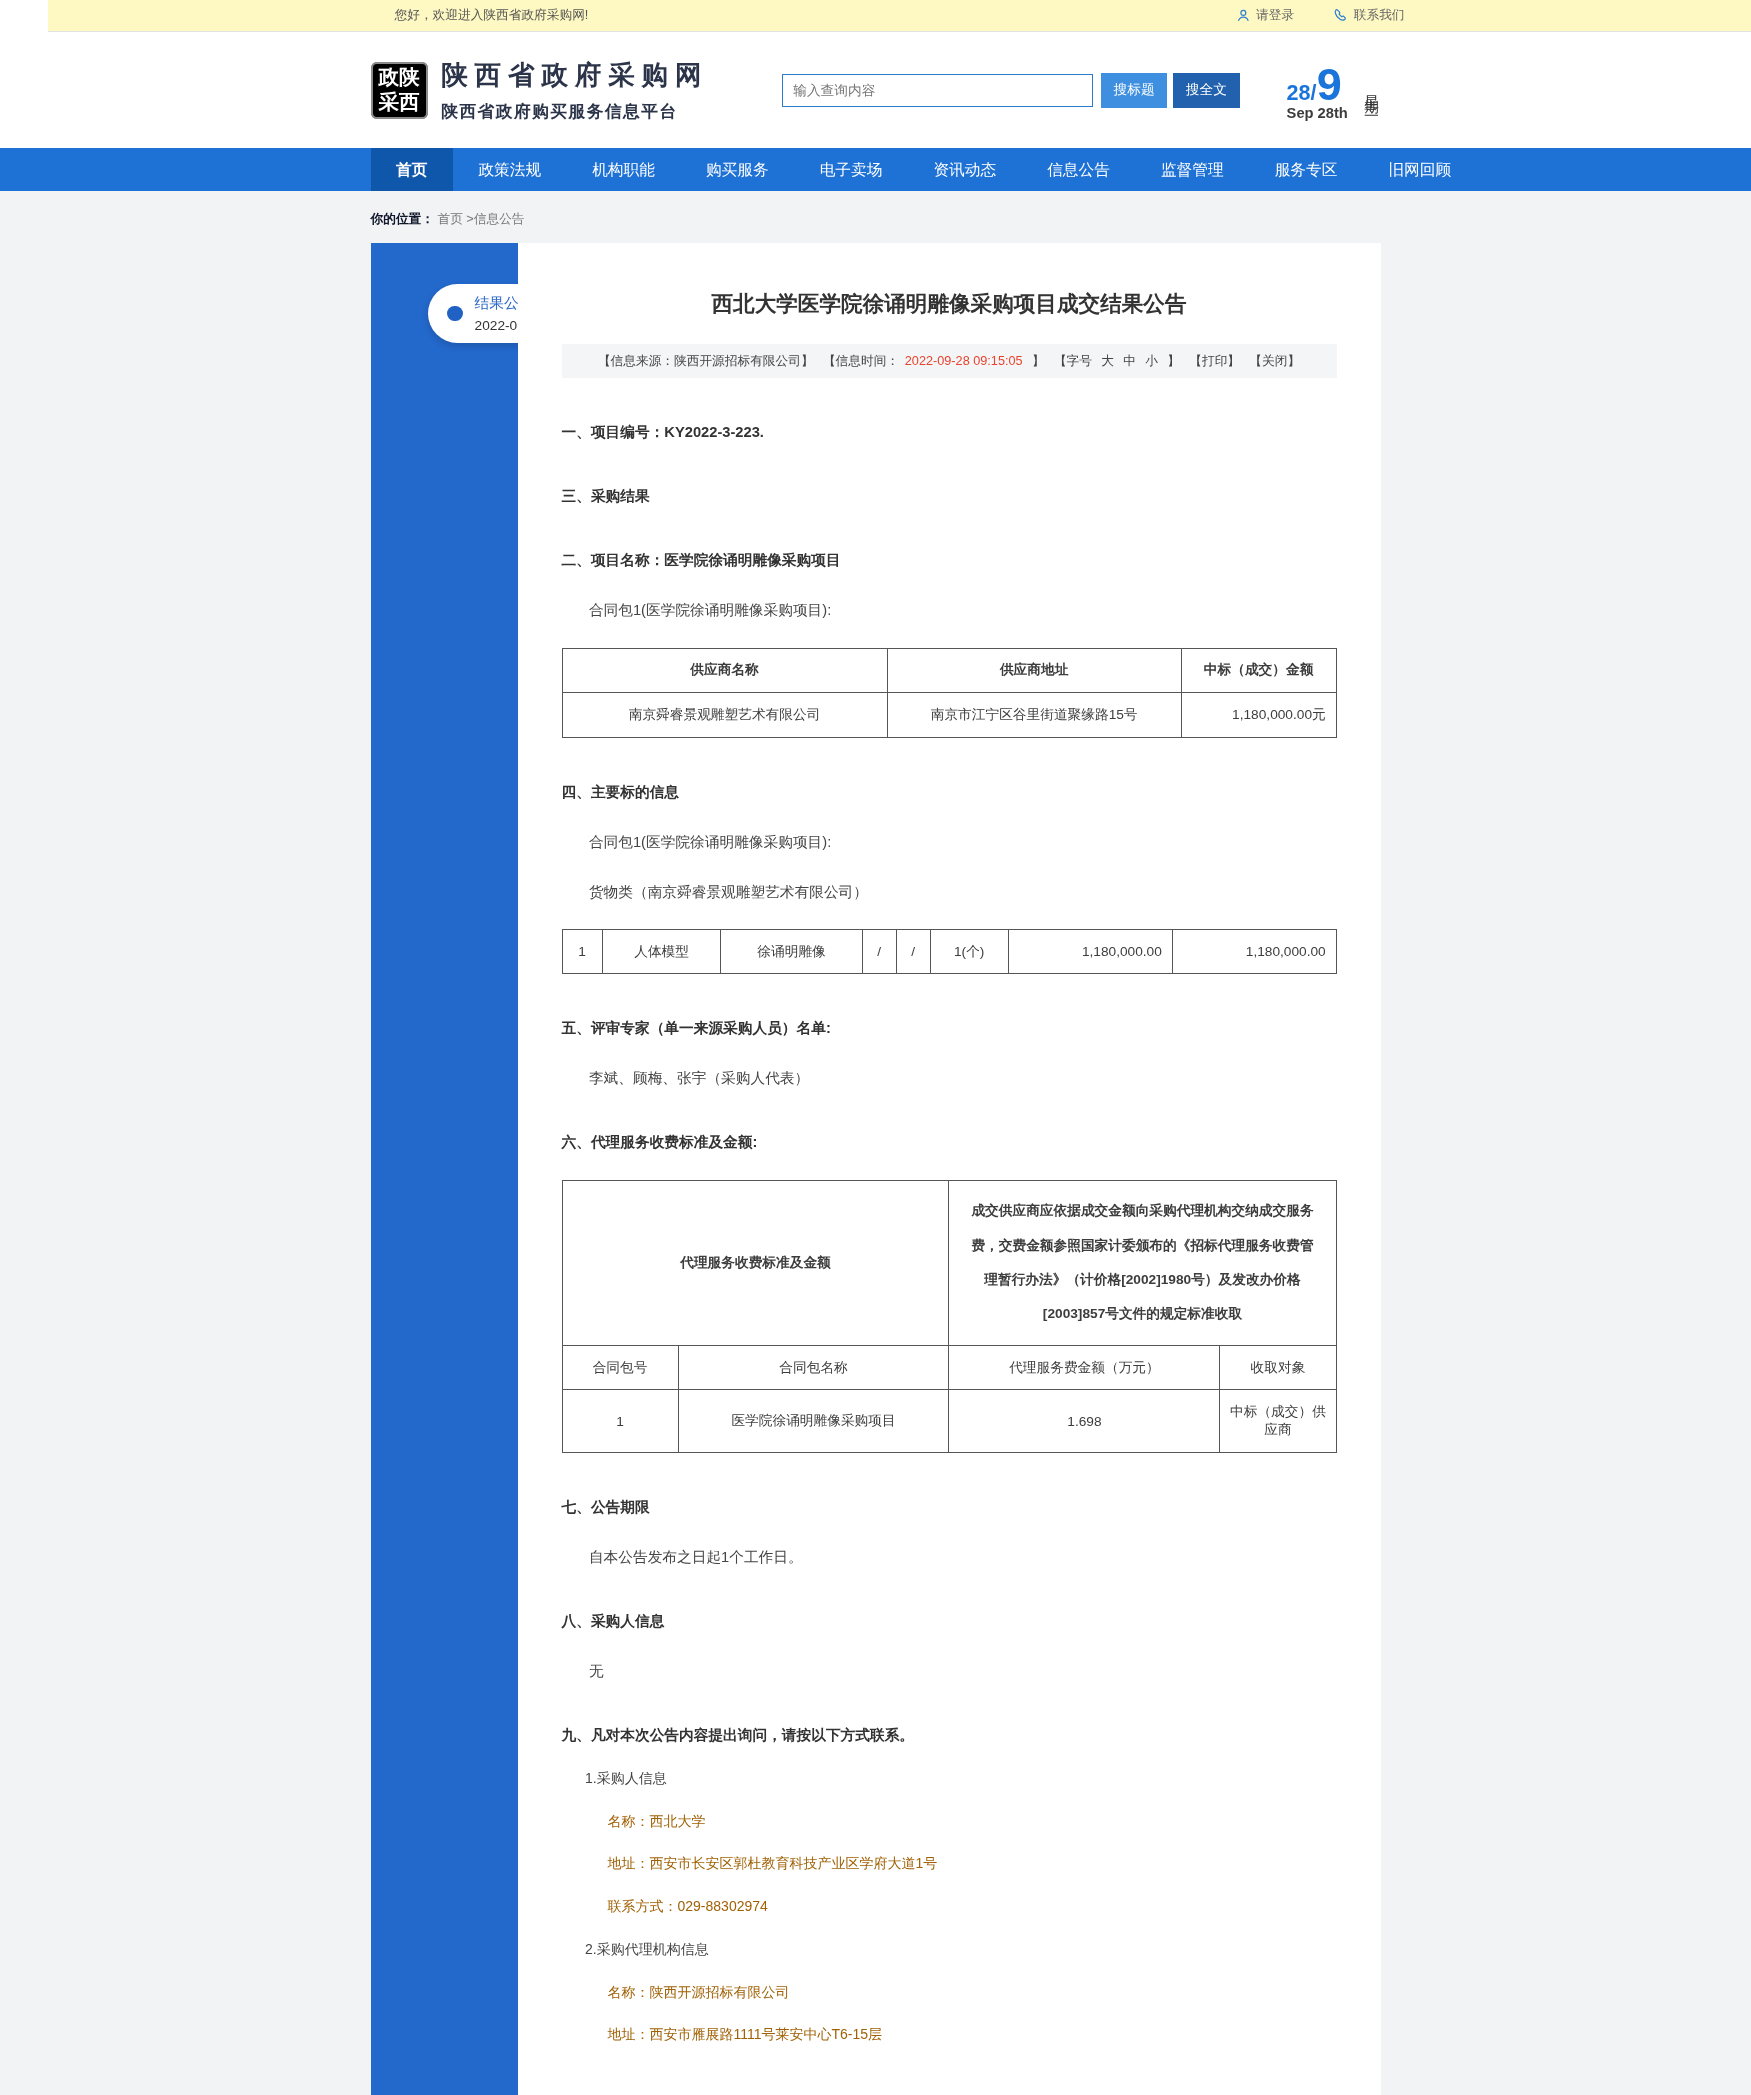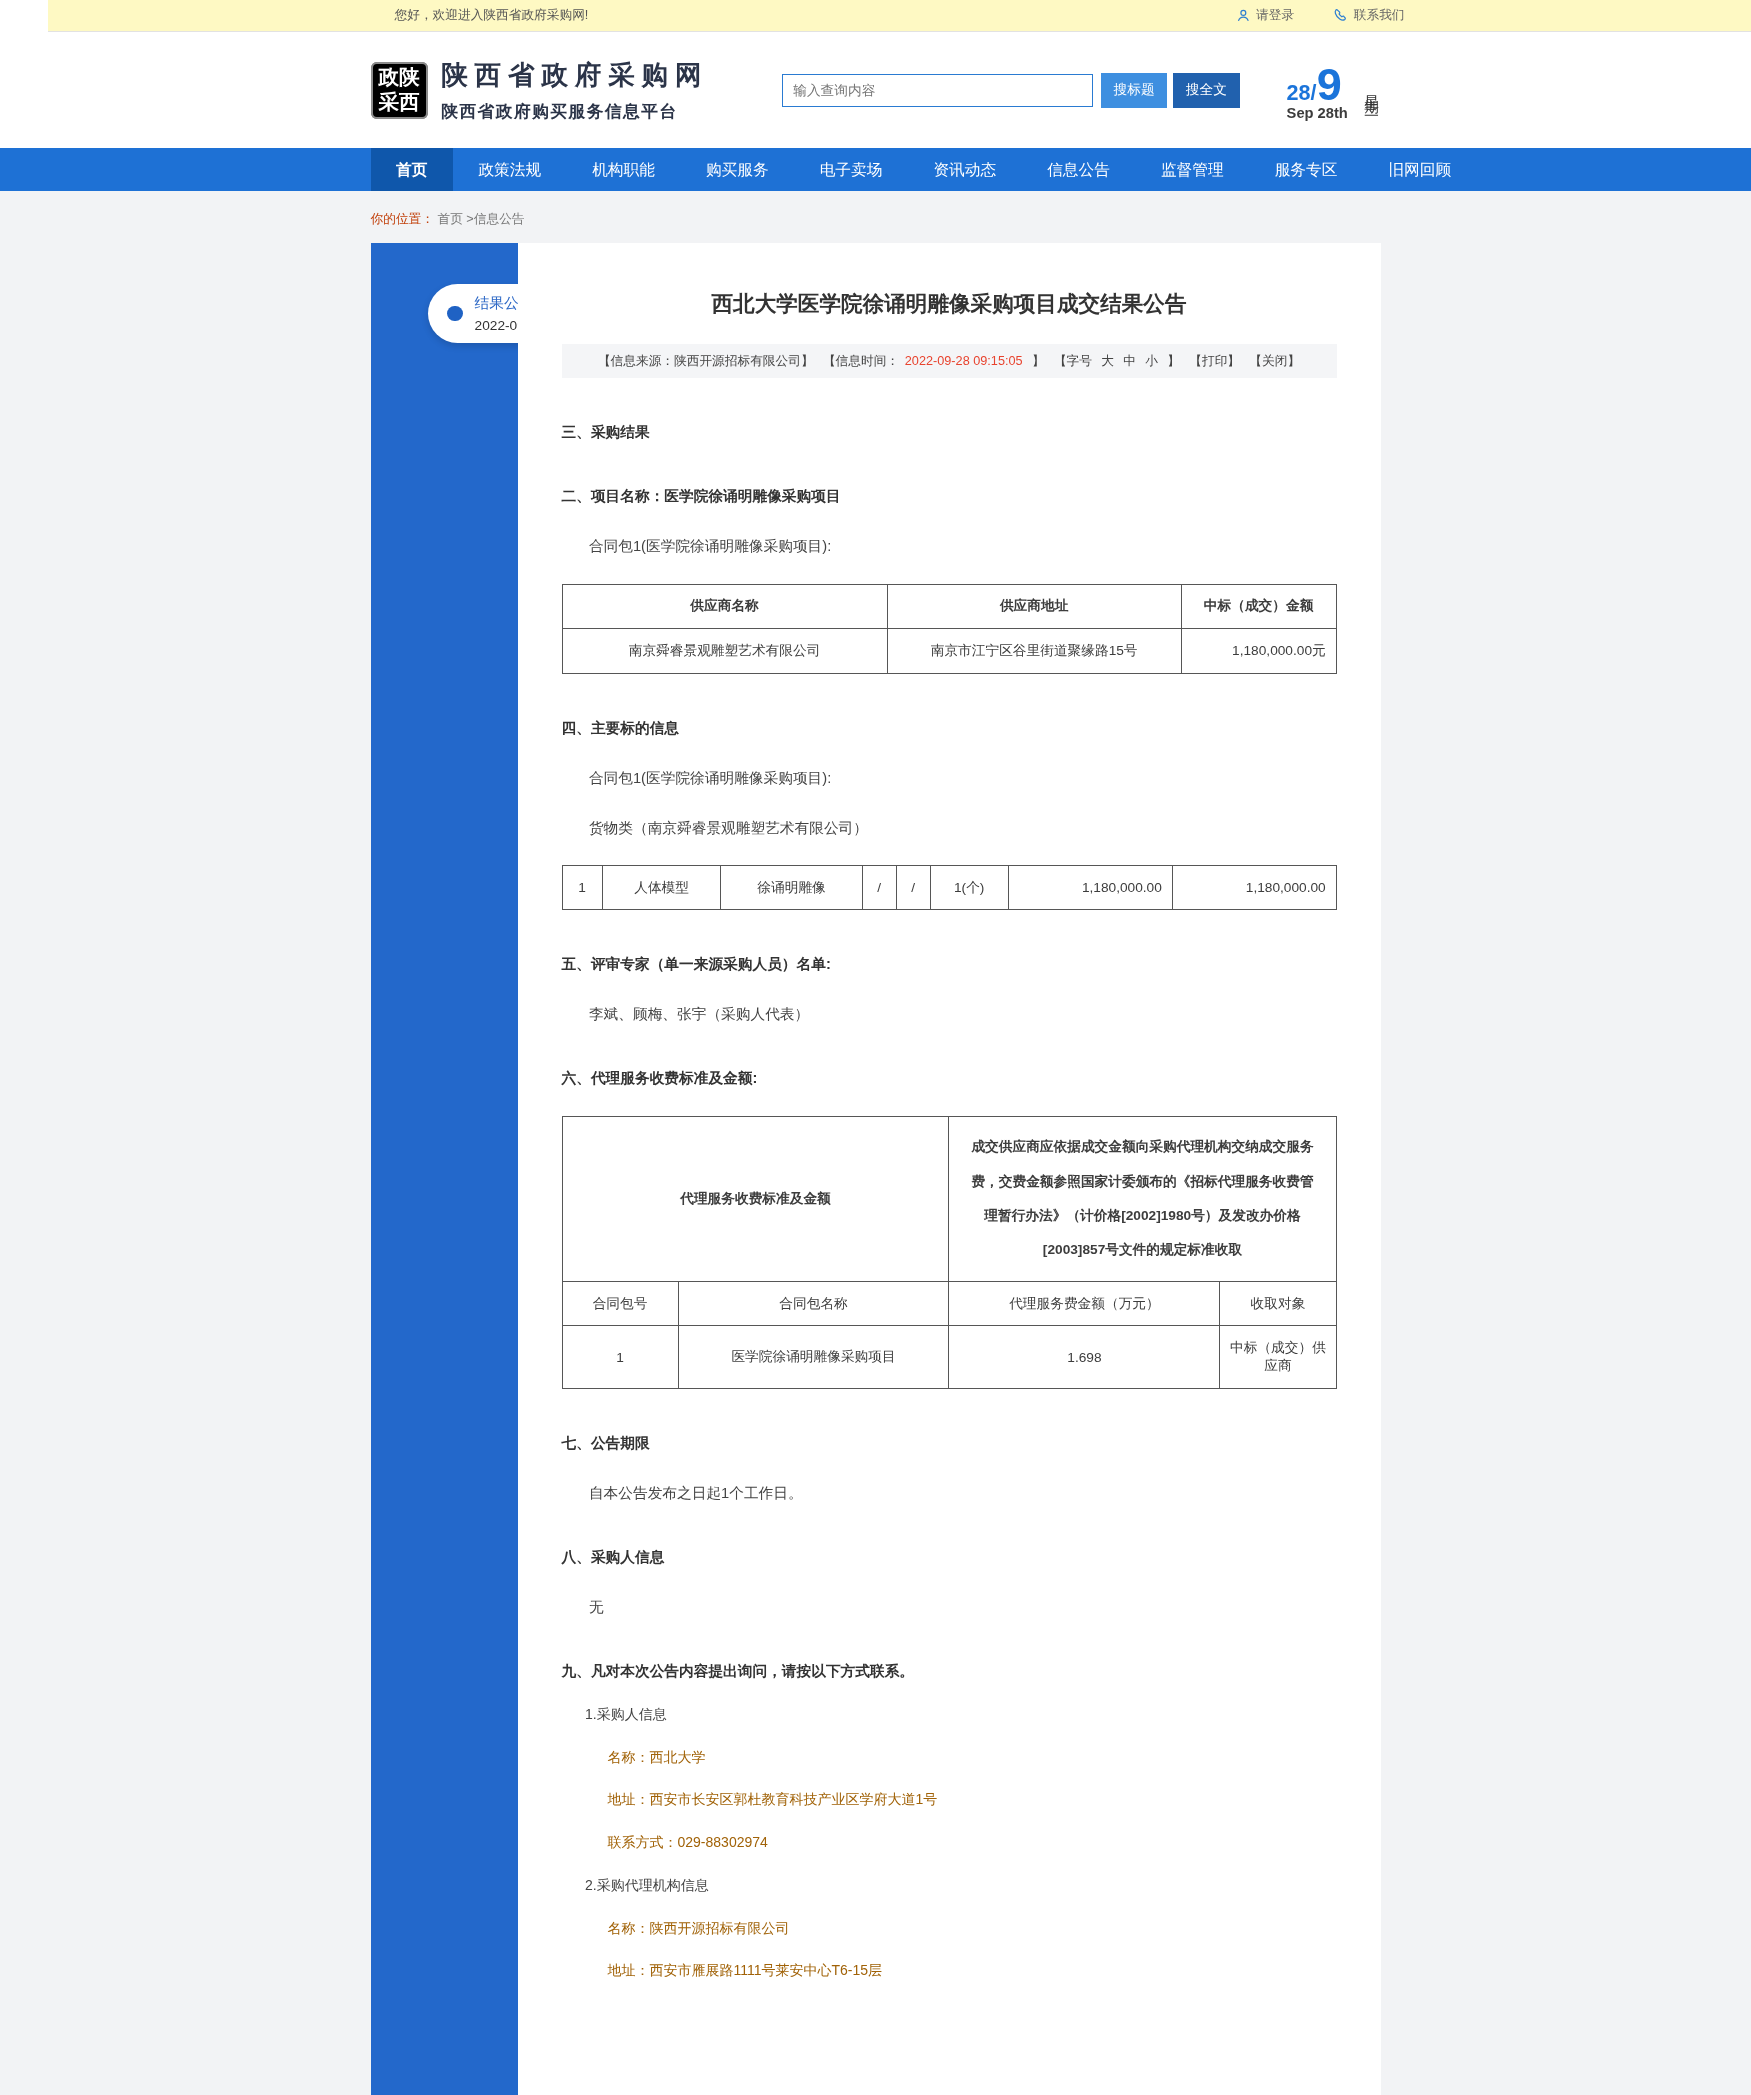--- a/index.html
+++ b/index.html
@@ -33,21 +33,21 @@
 
   
   .nav{background:#1e71d5;}
   .nav-inner{display:flex;}
   .nav-item{padding:0 25.5px;line-height:43px;color:#fff;font-size:15.7px;cursor:pointer;white-space:nowrap;}
   .nav-item.active{background:#0f57ab;font-weight:bold;}
 
   
   .page-bg{background:#f2f3f5;}
   .breadcrumb{padding:19.6px 0 15.7px;font-size:12.7px;color:#777;}
-  .breadcrumb .bc-label{font-weight:normal;color:#c2410c;}
+  .breadcrumb .bc-label{font-weight:bold;color:#0f172a;}
   .bc-link{color:#777;cursor:pointer;}
 
   
   .card{display:flex;margin-bottom:7.8px;}
   .sidebar{width:147px;background:#2368cb;flex-shrink:0;}
   .side-pill{margin-top:41px;margin-left:57px;width:243px;background:#fff;border-radius:35px;
              padding:9.8px 0 9.8px 19.6px;display:flex;align-items:center;gap:11.8px;
              box-shadow:0 2.9px 7.8px rgba(0,0,0,.15);}
   .dot{width:15.7px;height:15.7px;border-radius:50%;background:#1f62c4;flex-shrink:0;}
   .pill-cat{color:#2a66c5;font-size:14.7px;}
@@ -164,20 +164,21 @@
         <span>【信息时间：</span><span class="red">2022-09-28 09:15:05</span><span> 】</span>
         <span>【字号</span>
         <span class="meta-link">大</span>
         <span class="meta-link">中</span>
         <span class="meta-link">小</span>
         <span>】</span>
         <span class="meta-link">【打印】</span>
         <span class="meta-link">【关闭】</span>
       </div>
 
+      <div class="sec">一、项目编号：KY2022-3-223.</div>
       <div class="sec">三、采购结果</div>
       <div class="sec">二、项目名称：医学院徐诵明雕像采购项目</div>
       <div class="note">合同包1(医学院徐诵明雕像采购项目):</div>
 
       <table>
         <tbody>
             <tr>
           <th style="width:42%">供应商名称</th>
           <th style="width:38%">供应商地址</th>
           <th style="width:20%">中标（成交）金额</th>

